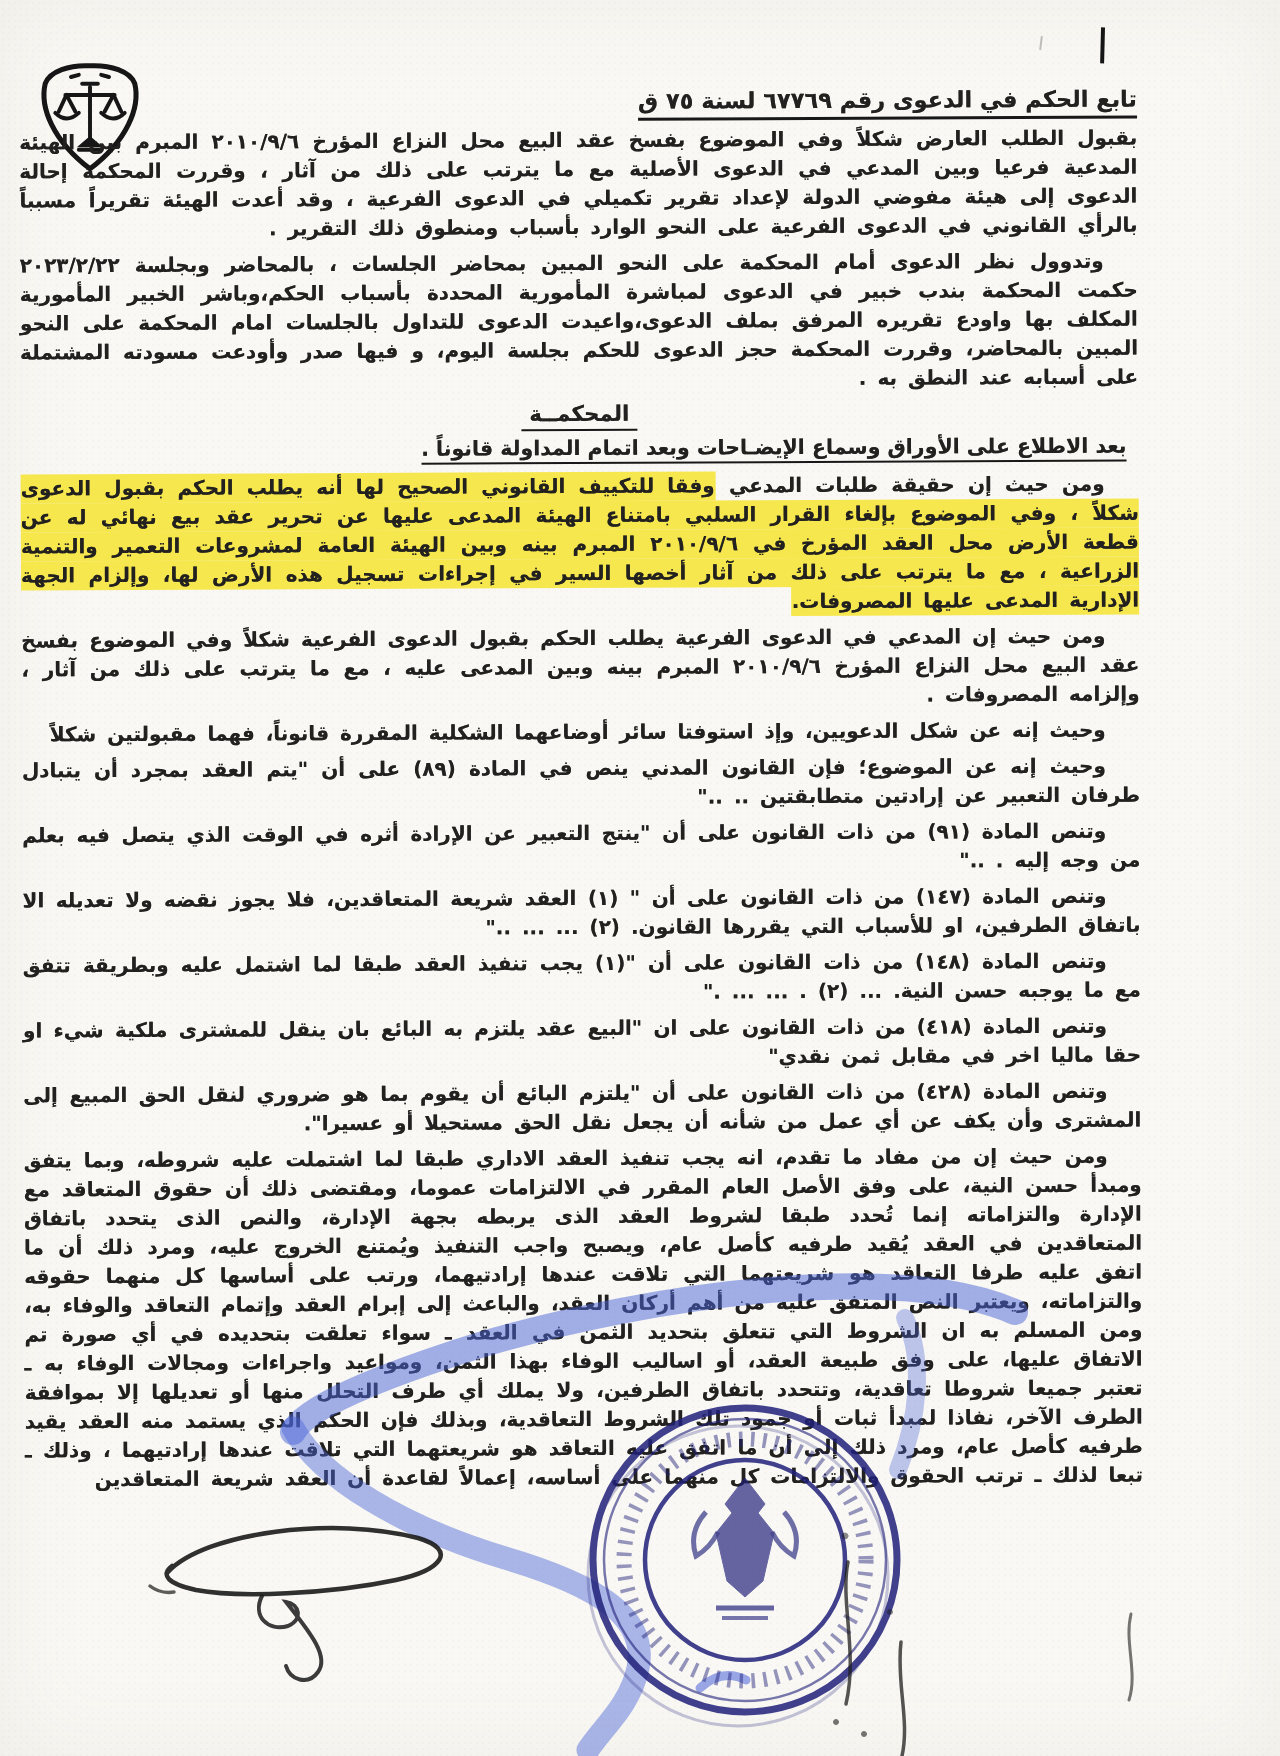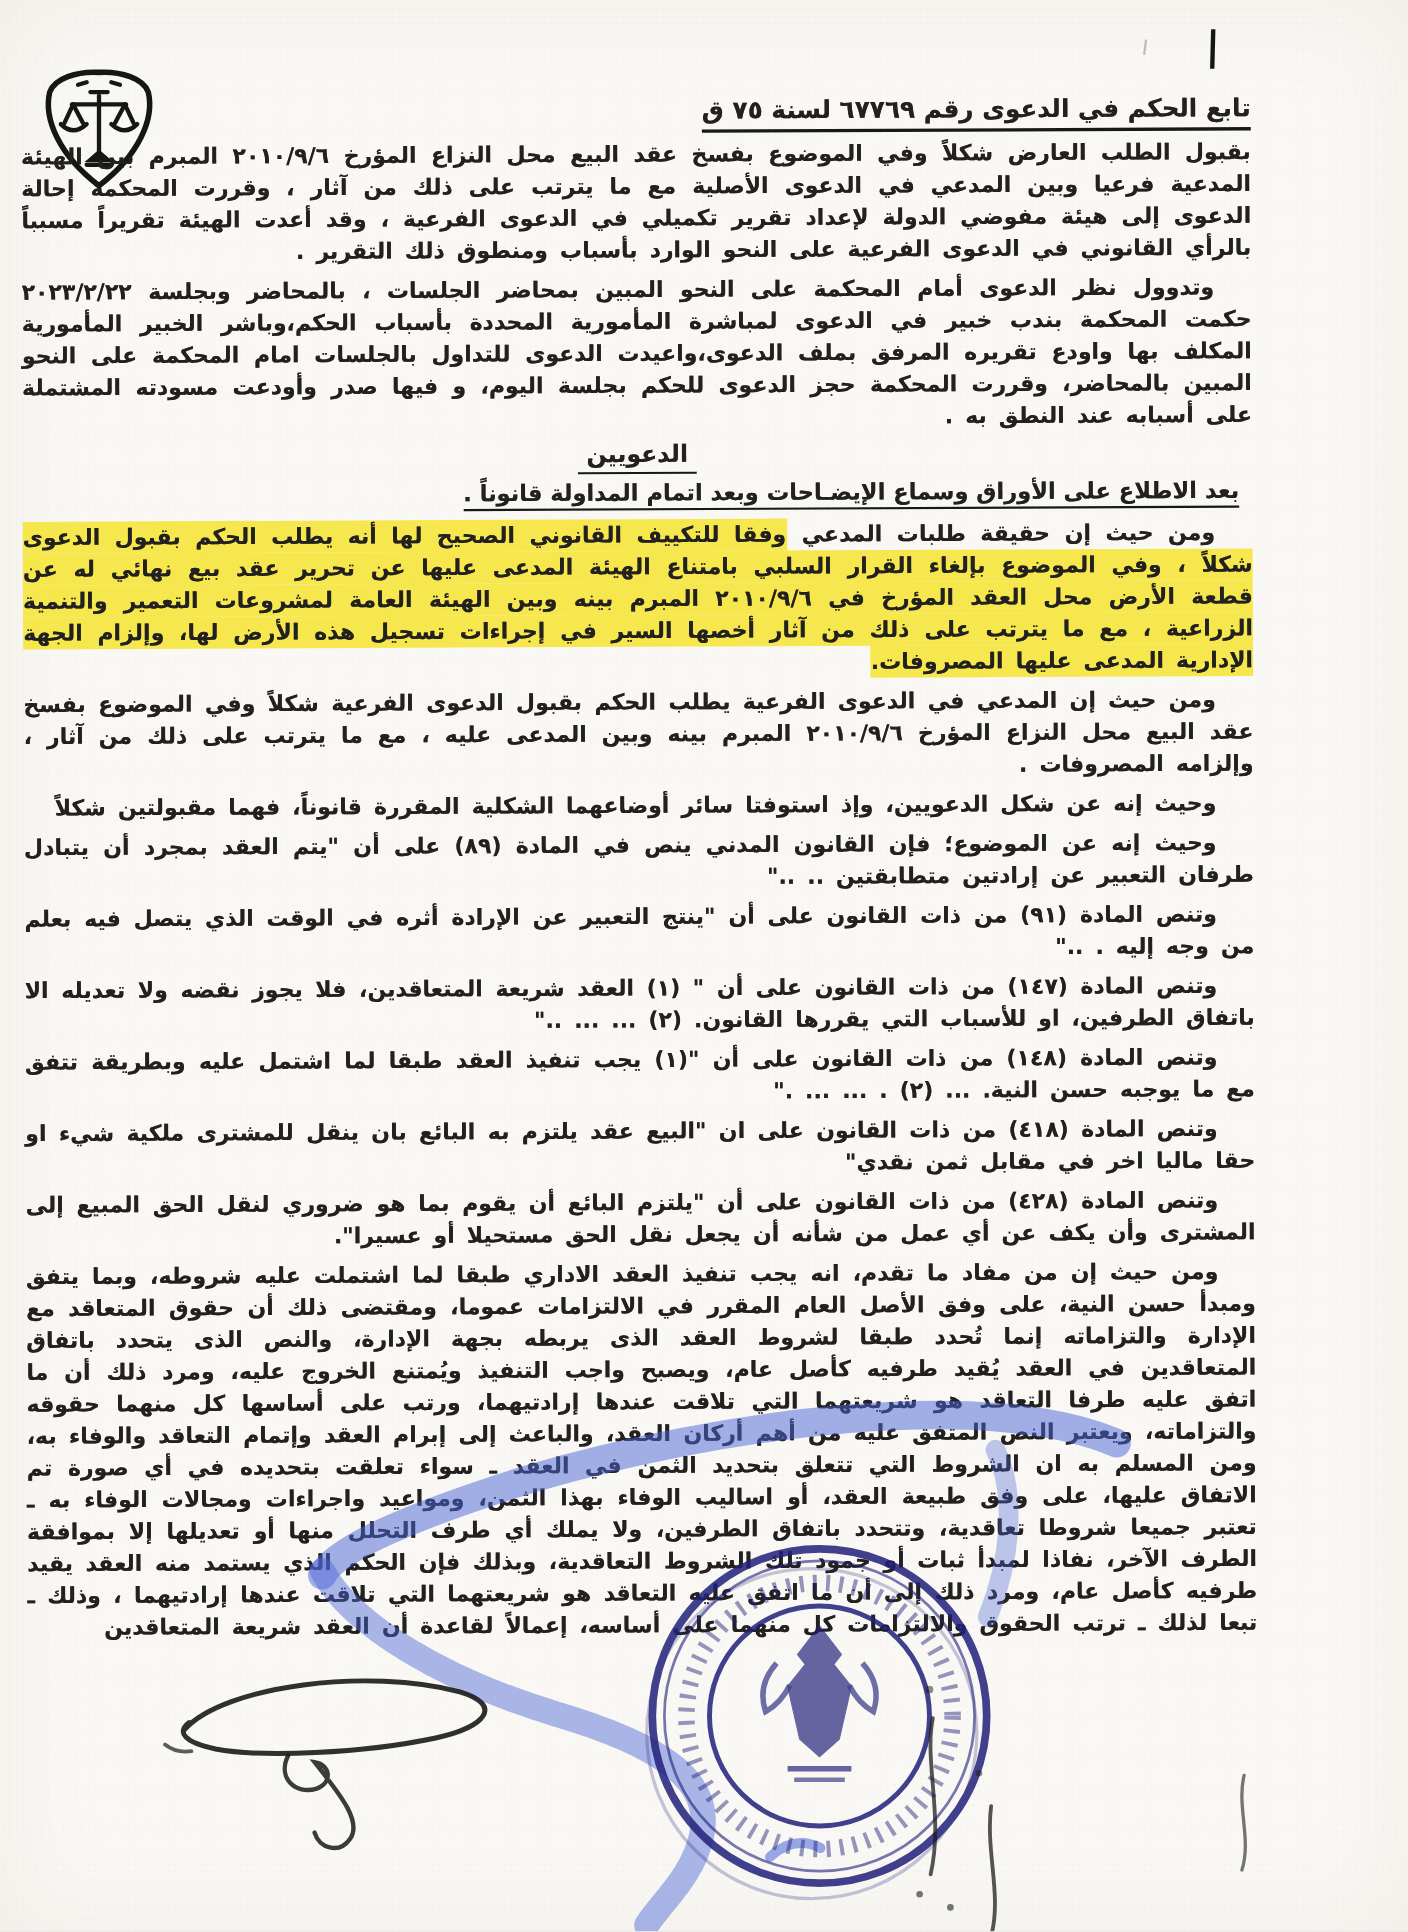--- a/index.html
+++ b/index.html
@@ -77,21 +77,21 @@
 
   <div class="content">
     <h1 class="title">
       <span class="ul">تابع الحكم في الدعوى رقم ٦٧٧٦٩ لسنة ٧٥ ق</span>
     </h1>
 
     <p class="p noindent">بقبول الطلب العارض شكلاً وفي الموضوع بفسخ عقد البيع محل النزاع المؤرخ ٢٠١٠/٩/٦ المبرم بين الهيئة المدعية فرعيا وبين المدعي في الدعوى الأصلية مع ما يترتب على ذلك من آثار ، وقررت المحكمة إحالة الدعوى إلى هيئة مفوضي الدولة لإعداد تقرير تكميلي في الدعوى الفرعية ، وقد أعدت الهيئة تقريراً مسبباً بالرأي القانوني في الدعوى الفرعية على النحو الوارد بأسباب ومنطوق ذلك التقرير .</p>
     <p class="p">وتدوول نظر الدعوى أمام المحكمة على النحو المبين بمحاضر الجلسات ، بالمحاضر وبجلسة ٢٠٢٣/٢/٢٢ حكمت المحكمة بندب خبير في الدعوى لمباشرة المأمورية المحددة بأسباب الحكم،وباشر الخبير المأمورية المكلف بها واودع تقريره المرفق بملف الدعوى،واعيدت الدعوى للتداول بالجلسات امام المحكمة على النحو المبين بالمحاضر، وقررت المحكمة حجز الدعوى للحكم بجلسة اليوم، و فيها صدر وأودعت مسودته المشتملة على أسبابه عند النطق به .</p>
 
     <h2 class="court">
-      <span class="ul">الدعويين</span>
+      <span class="ul">المحكمــة</span>
     </h2>
     <p class="sub">
       <span class="ul">بعد الاطلاع على الأوراق وسماع الإيضـاحات وبعد اتمام المداولة قانوناً .</span>
     </p>
 
     <p class="p"><span>ومن حيث إن حقيقة طلبات المدعي </span><mark class="hl">وفقا للتكييف القانوني الصحيح لها أنه يطلب الحكم بقبول الدعوى شكلاً ، وفي الموضوع بإلغاء القرار السلبي بامتناع الهيئة المدعى عليها عن تحرير عقد بيع نهائي له عن قطعة الأرض محل العقد المؤرخ في ٢٠١٠/٩/٦ المبرم بينه وبين الهيئة العامة لمشروعات التعمير والتنمية الزراعية ، مع ما يترتب على ذلك من آثار أخصها السير في إجراءات تسجيل هذه الأرض لها، وإلزام الجهة الإدارية المدعى عليها المصروفات.</mark></p>
 
     <p class="p">ومن حيث إن المدعي في الدعوى الفرعية يطلب الحكم بقبول الدعوى الفرعية شكلاً وفي الموضوع بفسخ عقد البيع محل النزاع المؤرخ ٢٠١٠/٩/٦ المبرم بينه وبين المدعى عليه ، مع ما يترتب على ذلك من آثار ، وإلزامه المصروفات .</p>
     <p class="p">وحيث إنه عن شكل الدعويين، وإذ استوفتا سائر أوضاعهما الشكلية المقررة قانوناً، فهما مقبولتين شكلاً</p>
     <p class="p">وحيث إنه عن الموضوع؛ فإن القانون المدني ينص في المادة (٨٩) على أن "يتم العقد بمجرد أن يتبادل طرفان التعبير عن إرادتين متطابقتين ..  .."</p>

